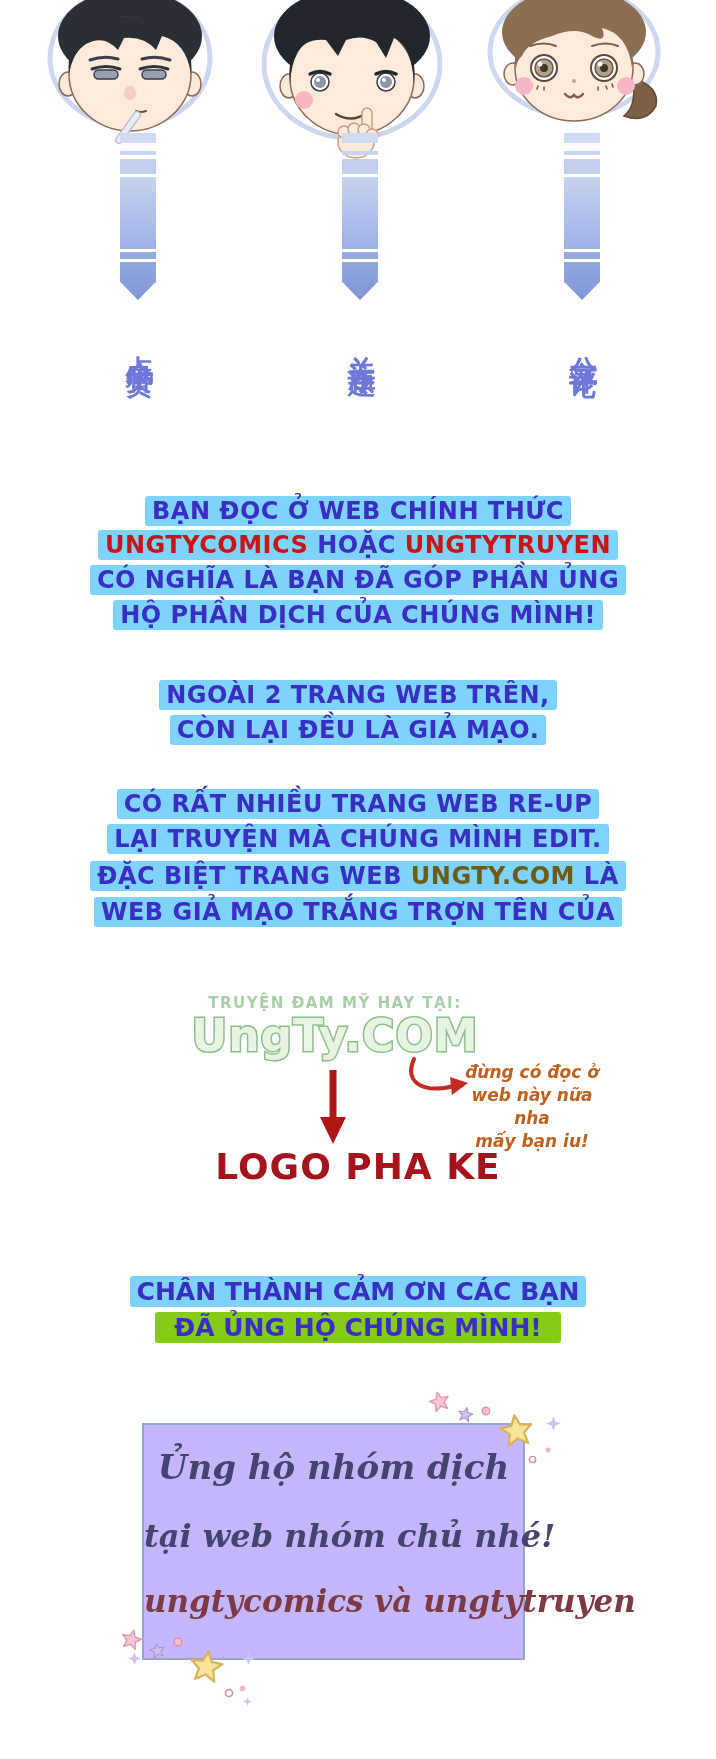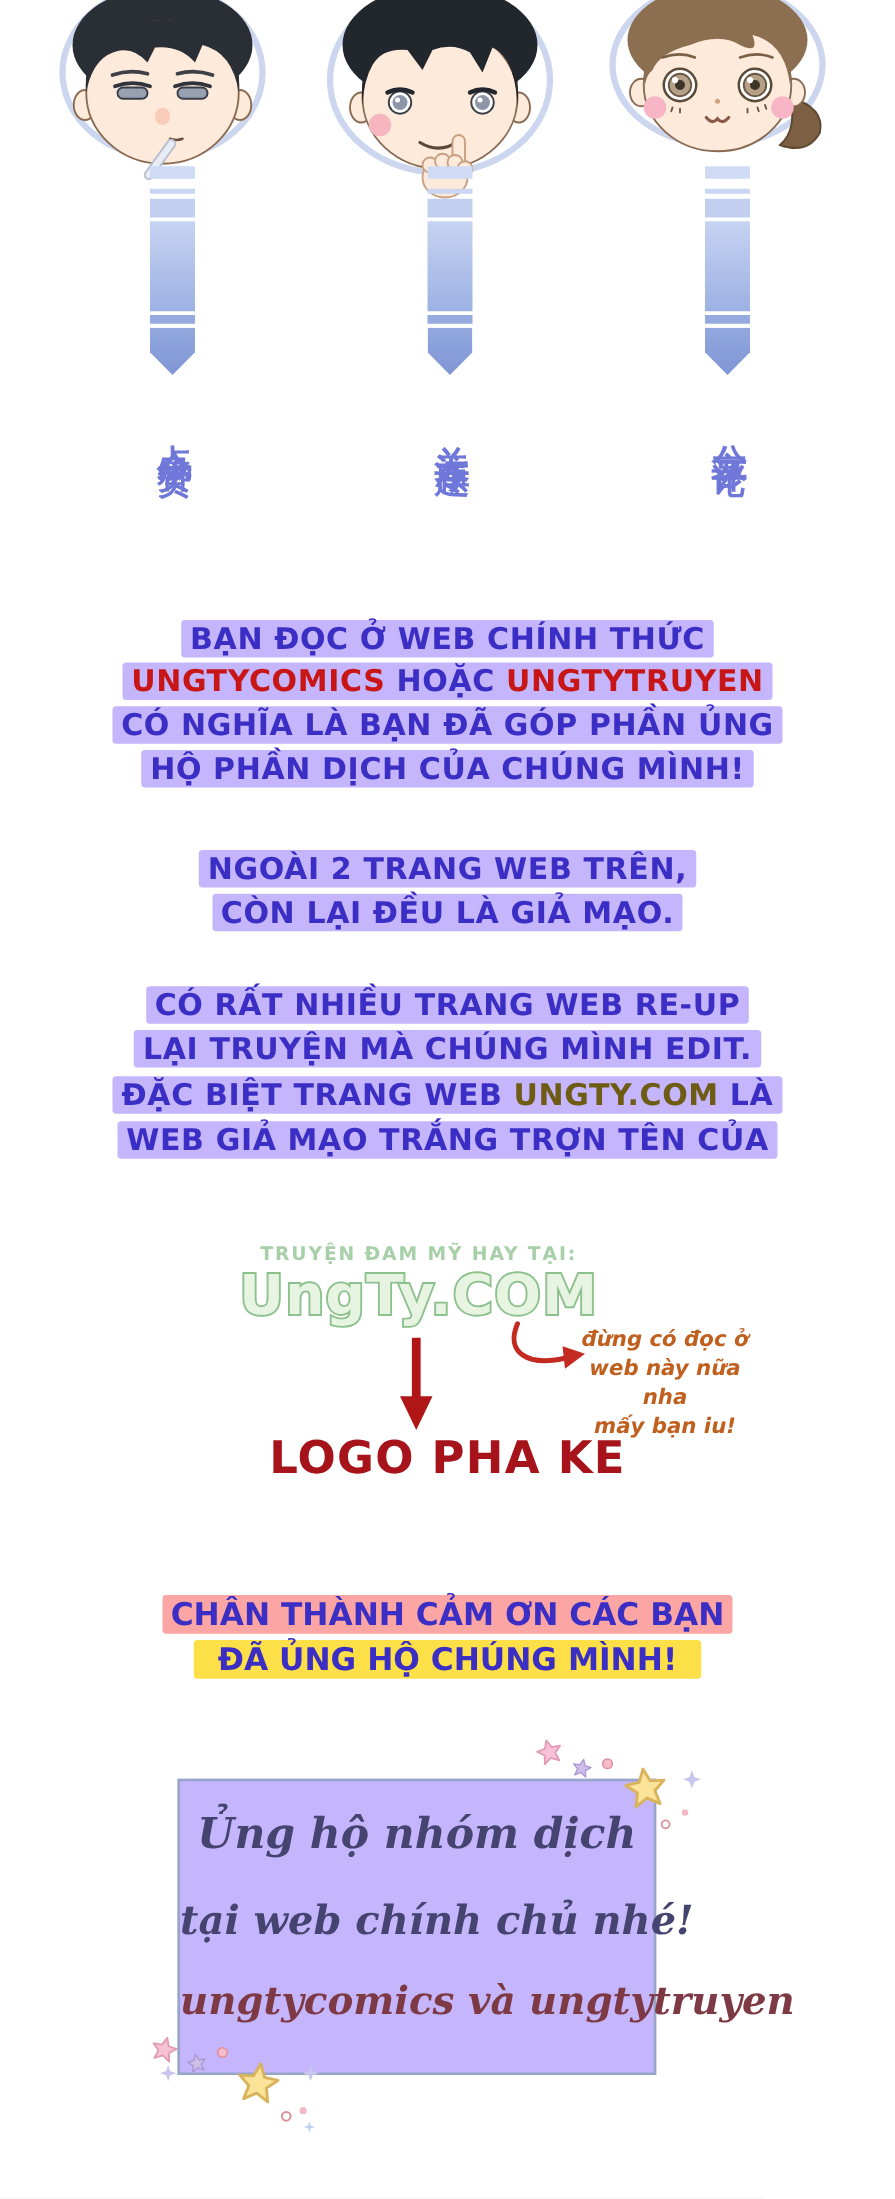--- a/index.html
+++ b/index.html
@@ -25,21 +25,21 @@
     writing-mode:vertical-rl;text-orientation:upright;
     font-size:28px;font-weight:bold;letter-spacing:5px;
     color:#6f77d9;line-height:34px;
   }
   
   .bline{
     position:absolute;left:0;right:0;text-align:center;
     font-size:24px;font-weight:bold;color:#3b2ec4;
     letter-spacing:0.5px;white-space:nowrap;
   }
-  .bline .hl{background:#c4b5fd;padding:1px 7px;border-radius:3px;}
+  .bline .hl{background:#7dd3fc;padding:1px 7px;border-radius:3px;}
   .red{color:#c81616;}
   .olive{color:#6e5c14;}
   
   .tagline{
     position:absolute;left:160px;top:994px;width:350px;text-align:center;
     font-size:15px;font-weight:bold;letter-spacing:1.5px;color:#a8d0a8;
   }
   .note{
     position:absolute;left:452px;top:1061px;width:160px;text-align:center;
     font-size:17px;font-weight:bold;font-style:italic;color:#c0601f;line-height:23px;
@@ -206,26 +206,26 @@
   </svg>
 
   <div class="note">
     <div>đừng có đọc ở</div>
     <div>web này nữa nha</div>
     <div>mấy bạn iu!</div>
   </div>
 
   <div class="logo-caption">LOGO PHA KE</div>
 
-  <div class="thanks" style="top:1277px"><span class="hl" style="background:#fca5a5;padding:1px 7px;border-radius:3px">CHÂN THÀNH CẢM ƠN CÁC BẠN</span></div>
-  <div class="thanks" style="top:1313px"><span class="hl" style="background:#fde047;padding:1px 19px;border-radius:3px">ĐÃ ỦNG HỘ CHÚNG MÌNH!</span></div>
+  <div class="thanks" style="top:1277px"><span class="hl" style="background:#7dd3fc;padding:1px 7px;border-radius:3px">CHÂN THÀNH CẢM ƠN CÁC BẠN</span></div>
+  <div class="thanks" style="top:1313px"><span class="hl" style="background:#84cc16;padding:1px 19px;border-radius:3px">ĐÃ ỦNG HỘ CHÚNG MÌNH!</span></div>
 
   <div class="sbox">
     <div class="script" style="top:22px;font-size:34px">Ủng hộ nhóm dịch</div>
-    <div class="script" style="top:92px;font-size:32px">tại web chính chủ nhé!</div>
+    <div class="script" style="top:92px;font-size:32px">tại web nhóm chủ nhé!</div>
     <div class="script maroon" style="top:158px;font-size:31px">ungtycomics và ungtytruyen</div>
   </div>
 
   <svg class="abs" style="left:428px;top:1390px;transform:rotate(-15deg)" width="23" height="23" viewBox="0 0 24 24">
     <path d="M12 2 L14.9 8.6 L22 9.2 L16.6 13.9 L18.3 21 L12 17.2 L5.7 21 L7.4 13.9 L2 9.2 L9.1 8.6 Z" fill="#f7c3d4" stroke="#e39ab5" stroke-width="1.5" stroke-linejoin="round"></path>
   </svg>
   <svg class="abs" style="left:457px;top:1406px;transform:rotate(12deg)" width="17" height="17" viewBox="0 0 24 24">
     <path d="M12 2 L14.9 8.6 L22 9.2 L16.6 13.9 L18.3 21 L12 17.2 L5.7 21 L7.4 13.9 L2 9.2 L9.1 8.6 Z" fill="#cdbfe8" stroke="#a995d4" stroke-width="1.5" stroke-linejoin="round"></path>
   </svg>
   <svg class="abs" style="left:481px;top:1406px" width="10" height="10" viewBox="0 0 10 10">

